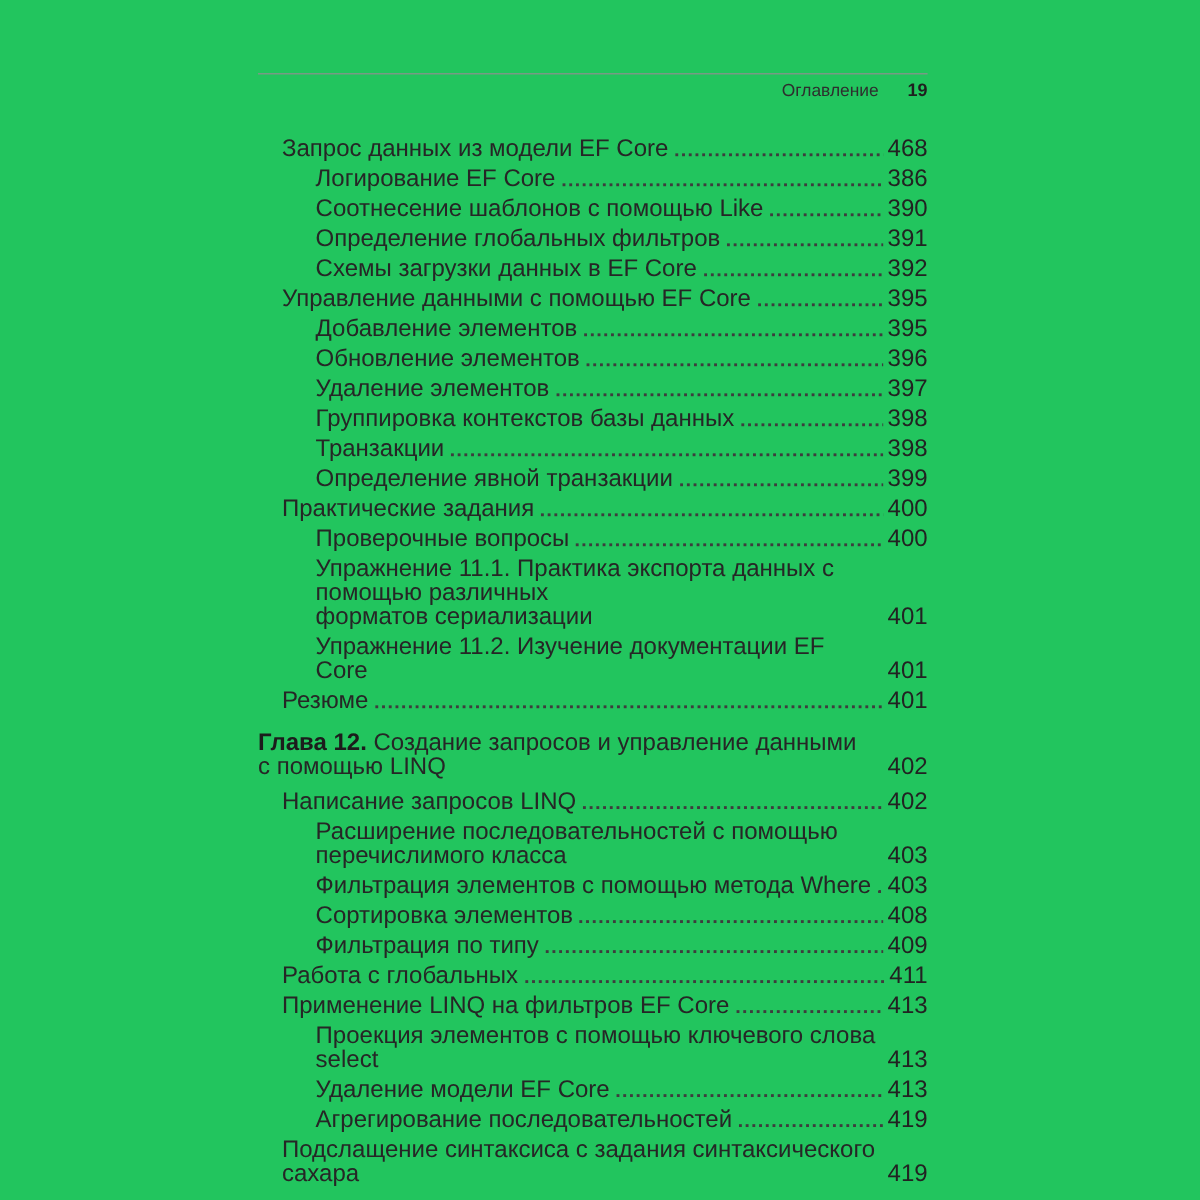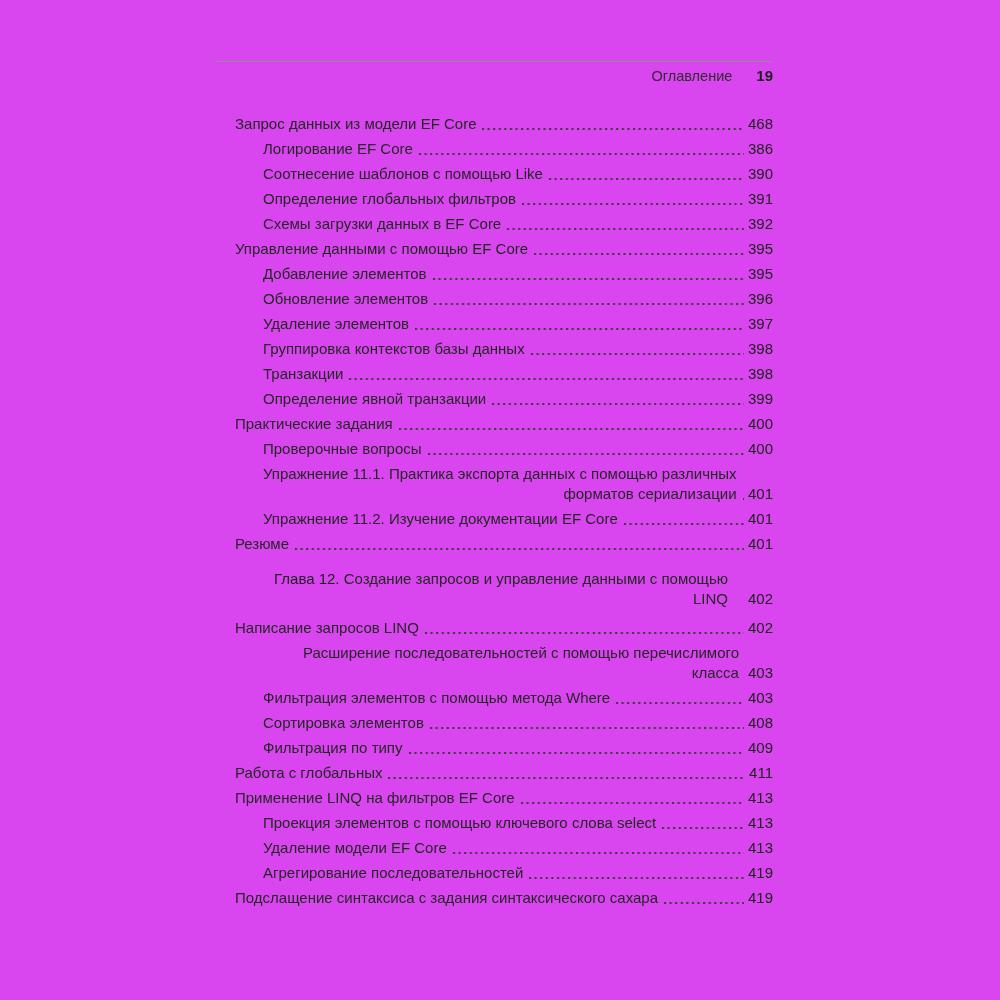--- a/index.html
+++ b/index.html
@@ -9,21 +9,21 @@
     width: 1000px;
     height: 1000px;
     overflow: hidden;
     font-family: "Liberation Sans", "DejaVu Sans", sans-serif;
     color: #2a2a2a;
   }
   .page {
     position: relative;
     width: 1000px;
     height: 1000px;
-    background: #d946ef;
+    background: #22c55e;
   }
   .header-rule {
     position: absolute;
     left: 215px;
     right: 227px;
     top: 61px;
     border-top: 1.6px solid #8f8f8f;
   }
   .running-head {
     position: absolute;
@@ -44,24 +44,23 @@
   }
   .toc {
     position: absolute;
     left: 215px;
     right: 227px;
     top: 114px;
   }
   .toc-entry {
     display: flex;
     align-items: flex-end;
-    font-size: 15px;
+    font-size: 20px;
     line-height: 20px;
     margin-bottom: 5px;
-    text-align: right;
   }
   .toc-entry .entry-text {
     white-space: pre-line;
     color: #262626;
   }
   .toc-entry .leader {
     flex: 1 1 auto;
     height: 4px;
     margin: 0 4px 3px 5px;
     background-image: radial-gradient(circle at 2px 2px, #3d3d3d 1.15px, transparent 1.45px);
@@ -74,23 +73,22 @@
     flex: 0 0 auto;
   }
   .level-1 { padding-left: 20px; }
   .level-2 { padding-left: 48px; }
   .level-chapter {
     padding-left: 0;
     margin-top: 15px;
     margin-bottom: 9px;
   }
   .level-chapter .chapter-prefix {
-    font-weight: normal;
+    font-weight: bold;
     color: #1c1c1c;
-    margin-left: 46px;
   }
   .level-chapter .leader {
     margin-left: 10px;
     margin-right: 6px;
   }
   .level-chapter .entry-page { margin-left: 4px; }
 </style>
 </head>
 <body>
 

